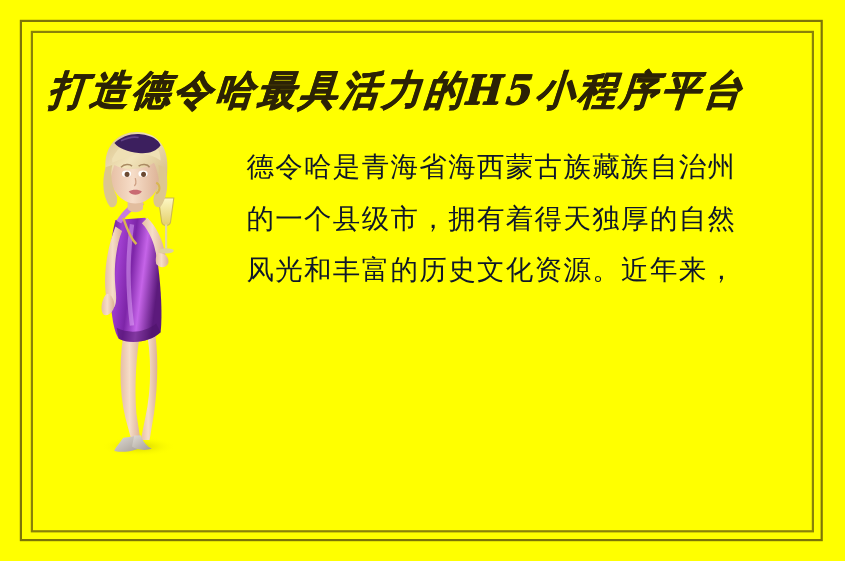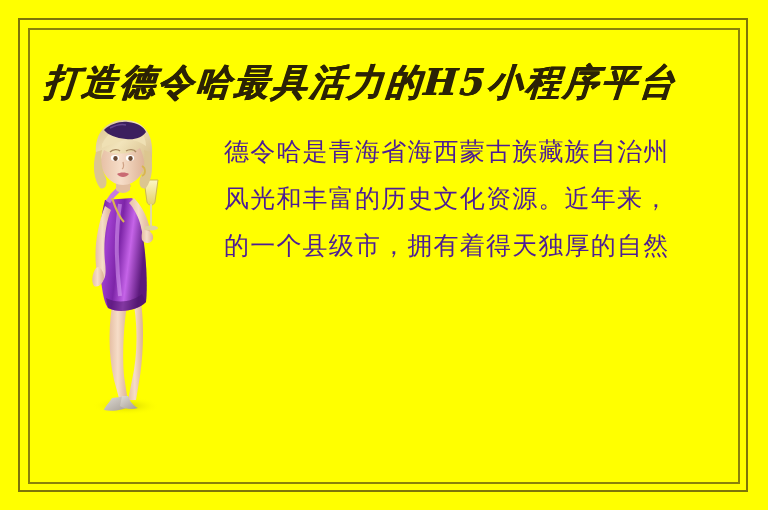--- a/index.html
+++ b/index.html
@@ -48,21 +48,21 @@
   }
   
   .body-text{
     position:absolute;left:224px;top:128px;
     width:528px;
   }
   .body-text .line{
     height:47px;line-height:47px;
     font-size:25px;
     letter-spacing:1.2px;
-    color:#4c1d95;
+    color:#0f172a;
     white-space:nowrap;
     font-family:"DejaVu Sans","Liberation Sans",sans-serif;
   }
   
   .character{
     position:absolute;left:58px;top:118px;
     width:128px;height:300px;
   }
   .char-svg{display:block;width:128px;height:300px;}
 </style>
@@ -160,17 +160,17 @@
       <path d="M68 33 C71 31 76 31 78 34" stroke="#a98a62" stroke-width="1.4" fill="none"></path>
       <path d="M65 44 C66 48 66 50 64 51" stroke="#cfa184" stroke-width="1.2" fill="none"></path>
       <path d="M59 56 C62 54 68 54 71 56 C68 60 62 60 59 56 Z" fill="#c96a72"></path>
 
       <path d="M84 48 C88 50 88 56 84 58" stroke="#d9b64f" stroke-width="1.8" fill="none"></path>
     </svg>
   </div>
 
   <div class="body-text">
     <div class="line">德令哈是青海省海西蒙古族藏族自治州</div>
+    <div class="line">的一个县级市，拥有着得天独厚的自然</div>
     <div class="line">风光和丰富的历史文化资源。近年来，</div>
-    <div class="line">的一个县级市，拥有着得天独厚的自然</div>
   </div>
 
 </div>
 
 </body></html>

